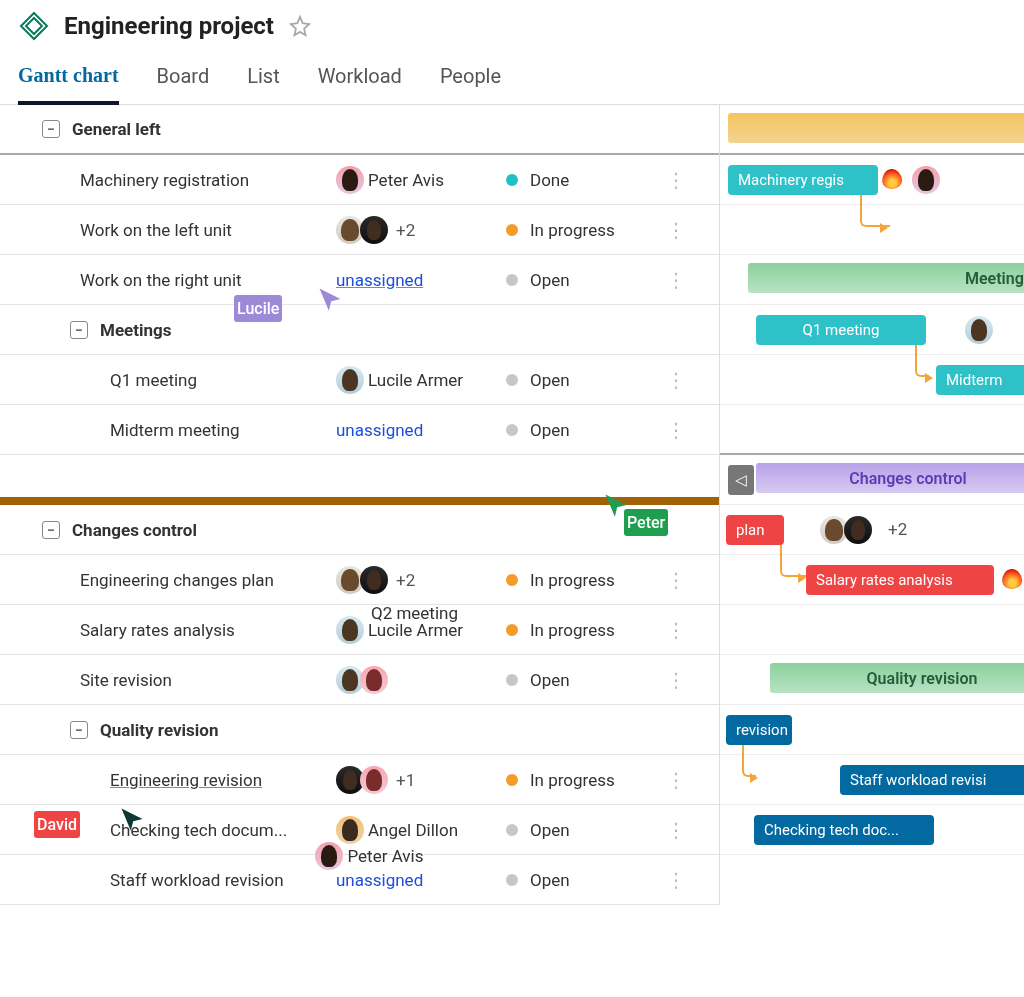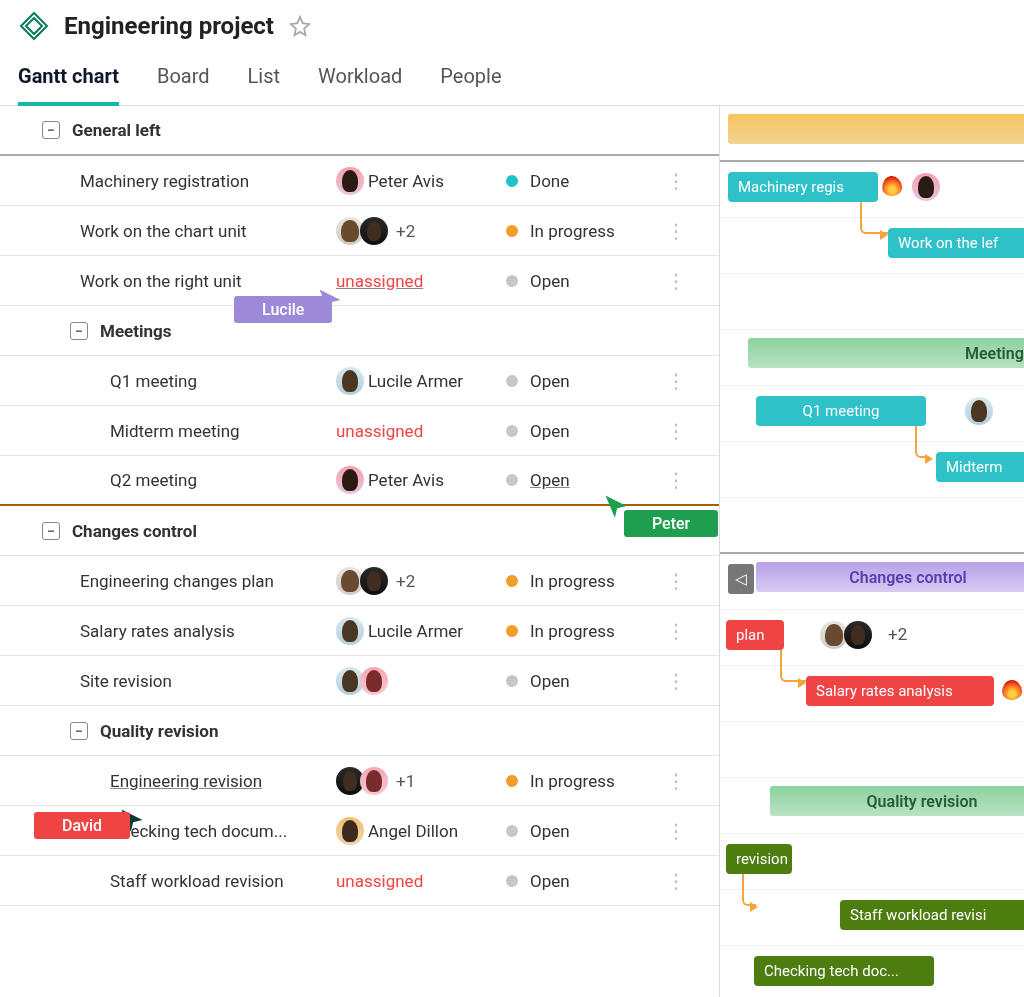--- a/index.html
+++ b/index.html
@@ -3,33 +3,33 @@
 <meta charset="utf-8">
 <style>
   * { box-sizing: border-box; margin: 0; padding: 0; }
   body { font-family: -apple-system, BlinkMacSystemFont, "Segoe UI", Roboto, sans-serif; font-size: 15px; color: #333; background: #fff; width: 1024px; overflow: hidden; }
   .header { padding: 10px 18px 0 18px; display: flex; align-items: center; gap: 14px; }
   .logo { width: 32px; height: 32px; display: flex; align-items: center; justify-content: center; }
   .title { font-size: 24px; font-weight: 700; color: #222; }
   .star { width: 24px; height: 24px; display: flex; align-items: center; justify-content: center; color: #aaa; }
   .tabs { display: flex; gap: 38px; padding: 12px 18px 0 18px; border-bottom: 1px solid #ddd; margin-top: 10px; }
   .tab { font-size: 20px; color: #555; padding-bottom: 14px; cursor: pointer; }
-  .tab.active { color: #0f172a; font-weight: 700; border-bottom: 4px solid #14b8a6; margin-bottom: -1px; }
+  .tab.active { color: #0369a1; font-weight: 700; border-bottom: 4px solid #0f172a; margin-bottom: -1px; font-family: Liberation Serif, serif; }
   .container { display: flex; width: 1024px; }
   .left { width: 720px; border-right: 1px solid #ddd; flex-shrink: 0; }
   .right { flex: 1; position: relative; overflow: hidden; }
   .row { display: flex; align-items: center; height: 50px; border-bottom: 1px solid #e4e4e4; padding-left: 20px; }
   .summary-row { font-weight: 700; font-size: 17px; }
   .summary-row.top { border-bottom: 2px solid #aaa; }
   .collapse { width: 18px; height: 18px; border: 1.5px solid #888; border-radius: 3px; display: flex; align-items: center; justify-content: center; margin-right: 12px; cursor: pointer; font-size: 14px; line-height: 1; color: #666; }
   .task-name { flex: 0 0 316px; display: flex; align-items: center; font-size: 17px; color: #333; }
   .task-name.indent1 { padding-left: 60px; }
   .task-name.indent3 { padding-left: 90px; }
   .assignee { flex: 0 0 170px; display: flex; align-items: center; gap: 4px; font-size: 17px; color: #333; }
-  .assignee.unassigned { color: #ef4444; }
+  .assignee.unassigned { color: #1d4ed8; }
   .avatar { width: 28px; height: 28px; border-radius: 50%; background: #ccc; display: inline-block; position: relative; }
   .avatar.a2 { margin-left: -8px; }
   .avatar.peter { background: linear-gradient(#f5a0ab,#e6c7de); }
   .avatar.peter::after { content:''; position:absolute; left:6px; top:3px; width:16px; height:22px; background:#2a1a12; border-radius:50% 50% 40% 40%; }
   .avatar.man1 { background: linear-gradient(#e8e6e2,#d0cbc3); }
   .avatar.man1::after { content:''; position:absolute; left:5px; top:3px; width:18px; height:22px; background:#6a4a2e; border-radius:50% 50% 40% 40%; }
   .avatar.man2 { background: linear-gradient(#2a2a2a,#0e0e0e); }
   .avatar.man2::after { content:''; position:absolute; left:7px; top:4px; width:14px; height:20px; background:#402d1f; border-radius:50% 50% 40% 40%; }
   .avatar.lucile { background: linear-gradient(#d7e9f0,#b4cedb); }
   .avatar.lucile::after { content:''; position:absolute; left:6px; top:3px; width:16px; height:22px; background:#4b3621; border-radius:50% 50% 40% 40%; }
@@ -40,40 +40,40 @@
   .plusn { color: #555; font-size: 17px; margin-left: 4px; }
   .status { flex: 0 0 160px; display: flex; align-items: center; gap: 12px; font-size: 17px; color: #333; }
   .dot { width: 12px; height: 12px; border-radius: 50%; }
   .dot.done { background: #21c2c7; }
   .dot.inprog { background: #f59b29; }
   .dot.open { background: #c7c7c7; }
   .actions { flex: 0 0 30px; color: #bbb; font-size: 20px; cursor: pointer; }
   .underline { text-decoration: underline; text-decoration-color: #888; }
 
   
-  .gantt-row { height: 56px; position: relative; border-bottom: 1px solid #eee; }
+  .gantt-row { height: 50px; position: relative; border-bottom: 1px solid #eee; }
   .gantt-row.top { border-bottom: 2px solid #aaa; }
   .bar { position: absolute; top: 10px; height: 30px; border-radius: 4px; display: flex; align-items: center; padding: 0 10px; color: #fff; font-size: 15px; white-space: nowrap; }
   .summary-bar { position: absolute; top: 8px; height: 30px; width: 100%; font-size: 16px; font-weight: 600; display: flex; align-items: center; justify-content: center; border-radius: 3px; }
   .summary-bar.orange { left: 8px; background: linear-gradient(#f7c55d,#f2d390); color: #8a6a1c; }
   .summary-bar.green { left: 28px; background: linear-gradient(#8cd19e,#b8e2c3); color: #255c38; }
   .summary-bar.purple { left: 36px; background: linear-gradient(#b8a0e8,#d7cbf2); color: #5a3db5; }
   .bar.teal { background: #2fc1c8; }
   .bar.gray { background: #ef4444; color: #fff; }
-  .bar.violet { background: #4d7c0f; }
+  .bar.violet { background: #0369a1; }
   .caret-back { position:absolute; left:8px; top:10px; width:26px; height:30px; background:#777; display:flex; align-items:center; justify-content:center; color:#fff; border-radius:3px; }
   .fire { width: 20px; height: 20px; display:inline-block; position: relative; margin-left: 6px; }
   .fire::before { content:''; position:absolute; inset:0; background: radial-gradient(circle at 50% 70%, #ffcb3f 20%, #ff5a1f 55%, #c91400 80%); border-radius: 50% 50% 50% 50% / 60% 60% 40% 40%; transform: rotate(-5deg); }
   .connector { position:absolute; border-left:2px solid #f2a53a; border-bottom:2px solid #f2a53a; border-bottom-left-radius:6px; }
   .arrowhead { position:absolute; width:0; height:0; border-top:5px solid transparent; border-bottom:5px solid transparent; border-left:8px solid #f2a53a; }
   .ravatar { position:absolute; top:11px; width:28px; height:28px; border-radius:50%; }
 
   
   .cursor { position: absolute; z-index: 100; pointer-events: none; }
-  .cursor-label { font-size: 16px; padding: 4px 28px; border-radius: 3px; color: #fff; font-weight: 500; }
+  .cursor-label { font-size: 16px; padding: 4px 3px; border-radius: 3px; color: #fff; font-weight: 500; }
   .cursor.lucile .cursor-label { background: #9c89d8; }
   .cursor.peter .cursor-label { background: #1f9e4f; }
   .cursor.david .cursor-label { background: #ef4444; }
 </style>
 </head>
 <body>
 
 <div class="header">
   <div class="logo">
     <svg width="32" height="32" viewBox="0 0 32 32">
@@ -117,21 +117,21 @@
           <span>Peter Avis</span>
         </div>
       <div class="status">
           <span class="dot done"></span>
           <span>Done</span>
         </div>
       <div class="actions">⋮</div>
     </div>
     <div class="row">
       <div class="task-name indent1">
-          <span>Work on the chart unit</span>
+          <span>Work on the left unit</span>
         </div>
       <div class="assignee">
           <span class="avatar man1"></span>
           <span class="avatar man2 a2"></span>
           <span class="plusn">+2</span>
         </div>
       <div class="status">
           <span class="dot inprog"></span>
           <span>In progress</span>
         </div>
@@ -177,21 +177,21 @@
         </div>
       <div class="assignee unassigned">
           <span>unassigned</span>
         </div>
       <div class="status">
           <span class="dot open"></span>
           <span>Open</span>
         </div>
       <div class="actions">⋮</div>
     </div>
-    <div class="row" style="border-bottom: 2px solid #a16207;">
+    <div class="row" style="border-bottom: 8px solid #a16207; flex-direction: column;">
       <div class="task-name indent3">
           <span>Q2 meeting</span>
         </div>
       <div class="assignee">
           <span class="avatar peter"></span>
           <span>Peter Avis</span>
         </div>
       <div class="status">
           <span class="dot open"></span>
           <span class="underline">Open</span>
@@ -304,23 +304,20 @@
 
     <div class="gantt-row top">
         <div class="summary-bar orange"></div>
       </div>
     <div class="gantt-row">
       <div class="bar teal" style="left:8px; width:150px;">Machinery regis</div>
       <span class="fire" style="position:absolute; left:156px; top:14px;"></span>
       <span class="ravatar avatar peter" style="left:192px;"></span>
       <div class="connector" style="left:140px; top:40px; width:30px; height:32px;"></div>
       <div class="arrowhead" style="left:160px; top:68px;"></div>
-    </div>
-    <div class="gantt-row">
-      <div class="bar teal" style="left:168px; width:200px;">Work on the lef</div>
     </div>
     <div class="gantt-row"></div>
 
     <div class="gantt-row">
       <div class="summary-bar green">
           <span style="position:absolute; right:20px;">Meetings</span>
         </div>
     </div>
     <div class="gantt-row">
       <div class="bar teal" style="left:36px; width:170px; justify-content:center;">Q1 meeting</div>

